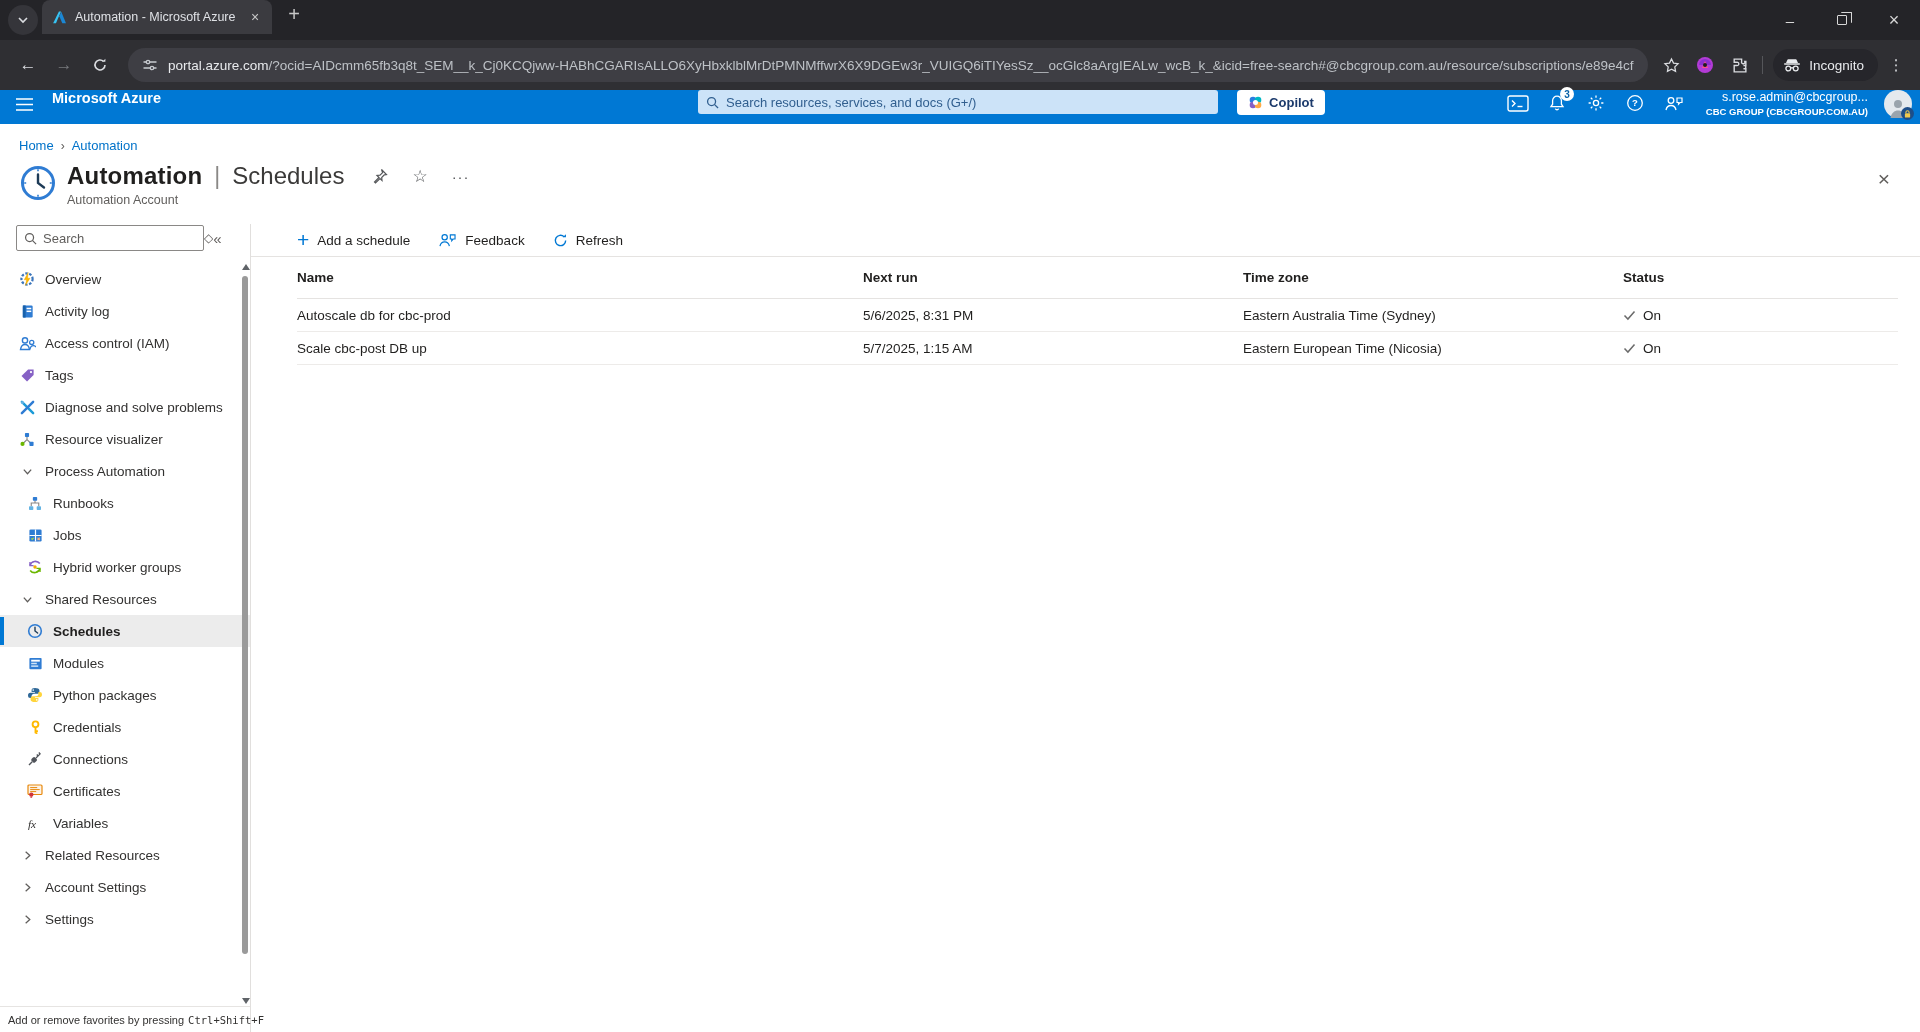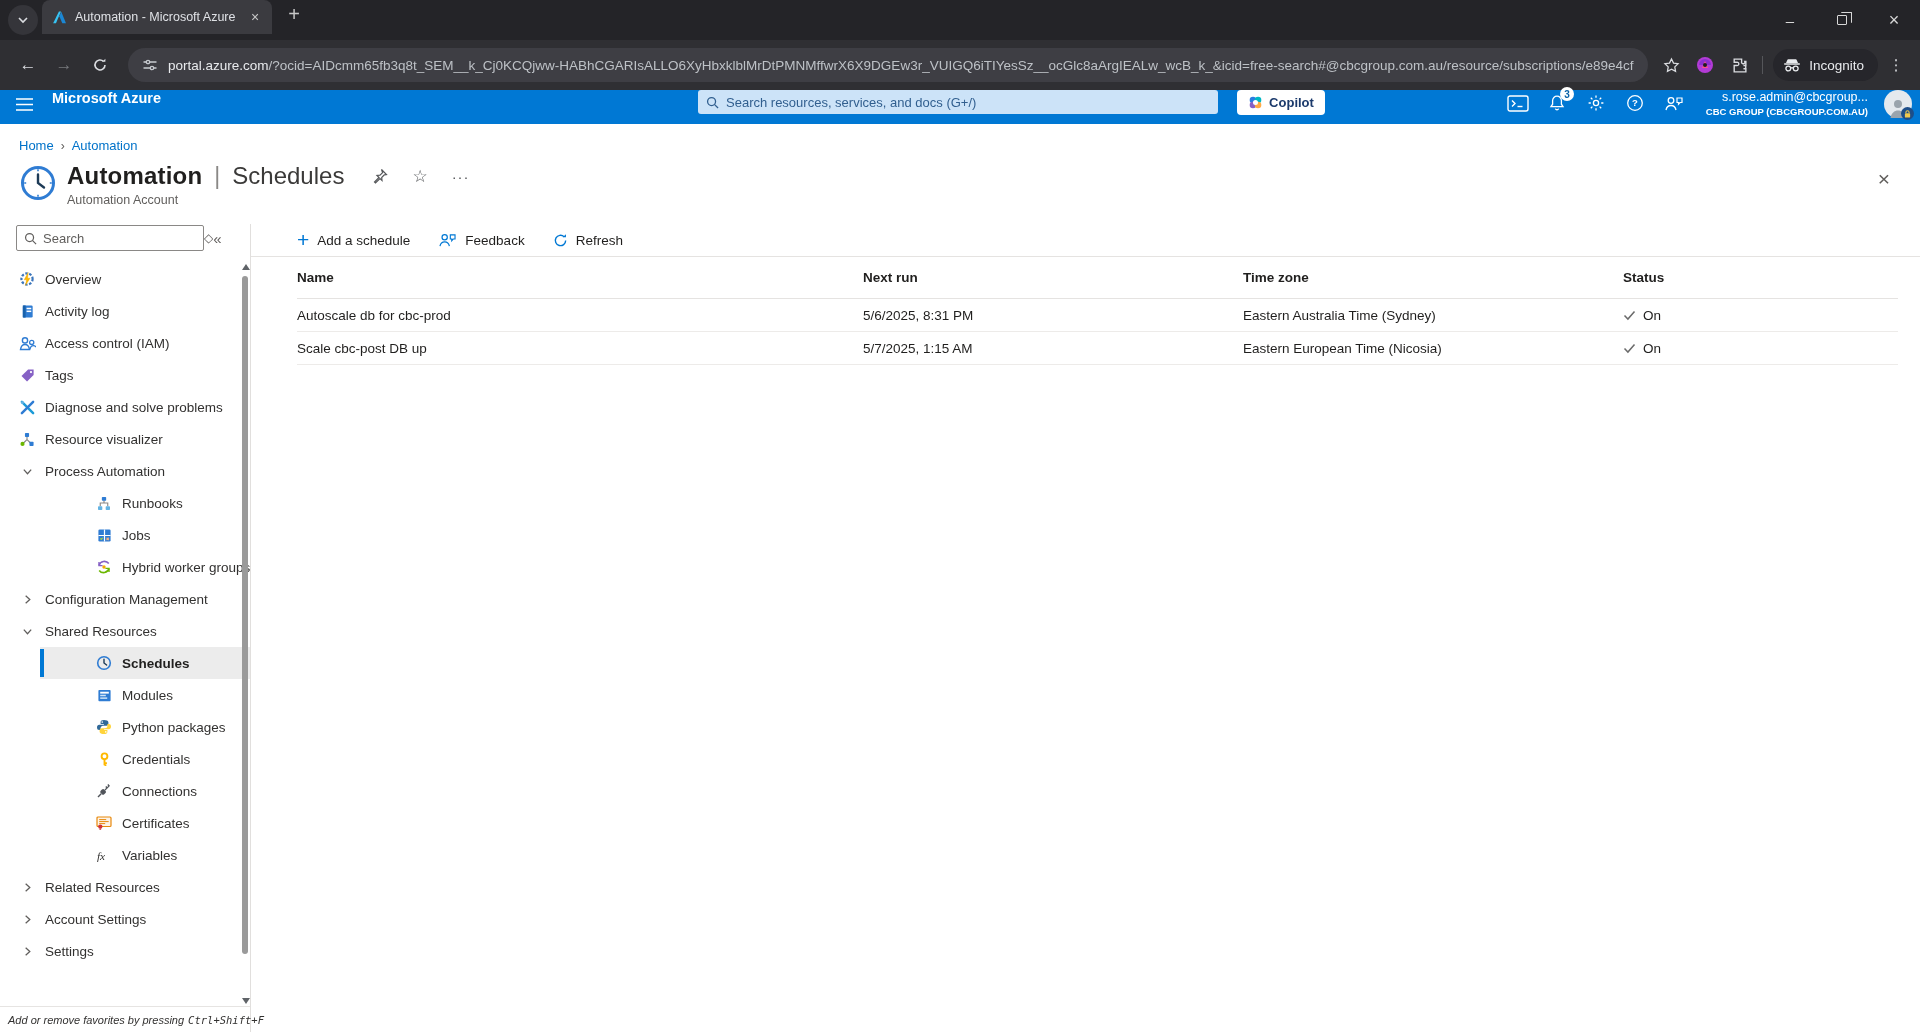--- a/index.html
+++ b/index.html
@@ -87,29 +87,29 @@
   .sb-searchrow { display:flex; align-items:center; padding-left:16px; height:28px; }
   .sb-search { width:188px; height:26px; border:1px solid #8a8886; border-radius:2px; display:flex;
     align-items:center; padding:0 7px; gap:6px; }
   .sb-search span { color:#605e5c; font-size:13px; }
   .sb-mini { color:#605e5c; font-size:12px; }
   .sb-collapse { color:#605e5c; font-size:15px; }
   nav { display:block; margin-top:11px; height:712px; overflow:hidden; }
   .nav-item { display:flex; align-items:center; height:32px; padding-left:18px;
     font-size:13.5px; color:#323130; position:relative; }
   .nav-item .i { width:18px; margin-right:9px; }
-  .nav-item.indent { padding-left:55px;margin-left:40px; }
+  .nav-item.indent { padding-left:26px; }
   .nav-item.selected { background:var(--selected-bg,#ececec); }
   .nav-item.selected::before { content:""; position:absolute; left:0; top:2px; bottom:2px; width:4px;
     background:var(--azure-blue,#0078d4); }
   .nav-item.selected .nav-label { font-weight:700; color:#201f1e; }
   .nav-label { white-space:nowrap; }
   .sb-footer { position:absolute; left:0; right:0; bottom:0; height:26px; background:#fff;
     border-top:1px solid #e6e4e2; display:flex; align-items:center; padding-left:8px;
-    font-size:11px; font-style:italic; color:#323130; white-space:nowrap; }
+    font-size:11px; color:#323130; white-space:nowrap; }
   .sb-footer .mono { font-family:"DejaVu Sans Mono", monospace; margin-left:4px; font-size:10.5px; }
   .sb-scroll { position:absolute; top:40px; right:1px; bottom:28px; width:8px; }
   .sb-scroll .arr { position:absolute; left:1px; width:0; height:0; border-left:4px solid transparent; border-right:4px solid transparent; }
   .sb-scroll .up { top:0; border-bottom:6px solid #5f6368; }
   .sb-scroll .down { bottom:0; border-top:6px solid #5f6368; }
   .sb-thumb { position:absolute; top:12px; bottom:50px; left:1px; width:6px; border-radius:3px; background:#9a9a9a; }
 
   
   .main { position:relative; flex:1; min-width:0; }
   .cmdbar { display:flex; align-items:center; height:33px; padding-left:46px; gap:28px;
@@ -463,28 +463,20 @@
               <span class="i">
                 <svg width="16" height="16" viewBox="0 0 16 16">
                   <path d="M12.8 4.6A5.6 5.6 0 0 0 3 6.4" fill="none" stroke="#8661c5" stroke-width="1.6"></path>
                   <path d="M3.2 11.4a5.6 5.6 0 0 0 9.8-1.8" fill="none" stroke="#6bb700" stroke-width="1.6"></path>
                   <path d="M3 3v3.6h3.6" fill="none" stroke="#8661c5" stroke-width="1.4"></path>
                   <path d="M13 13V9.4H9.4" fill="none" stroke="#6bb700" stroke-width="1.4"></path>
                   <circle cx="8" cy="8" r="1.7" fill="#f2a900"></circle>
                 </svg>
               </span>
               <span class="nav-label">Hybrid worker groups</span>
-            </div>
-            <div class="nav-item">
-              <span class="i">
-                <svg width="11" height="11" viewBox="0 0 12 12">
-                  <path d="M4 2l4.5 4L4 10" fill="none" stroke="#605e5c" stroke-width="1.4"></path>
-                </svg>
-              </span>
-              <span class="nav-label">Configuration Management</span>
             </div>
             <div class="nav-item">
               <span class="i">
                 <svg width="11" height="11" viewBox="0 0 12 12">
                   <path d="M2 4l4 4.5L10 4" fill="none" stroke="#605e5c" stroke-width="1.4"></path>
                 </svg>
               </span>
               <span class="nav-label">Shared Resources</span>
             </div>
             <div class="nav-item indent selected">

